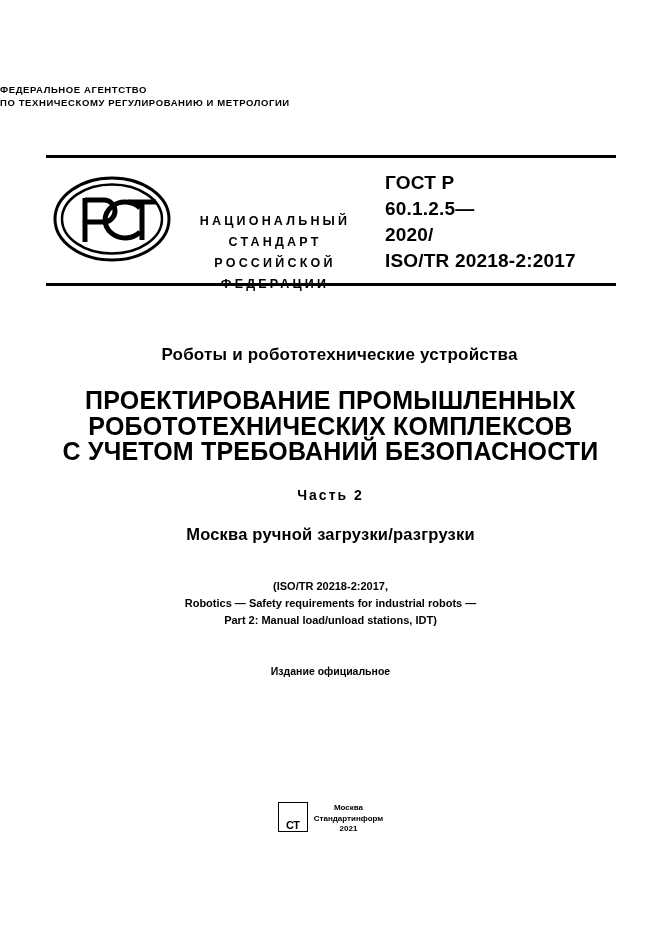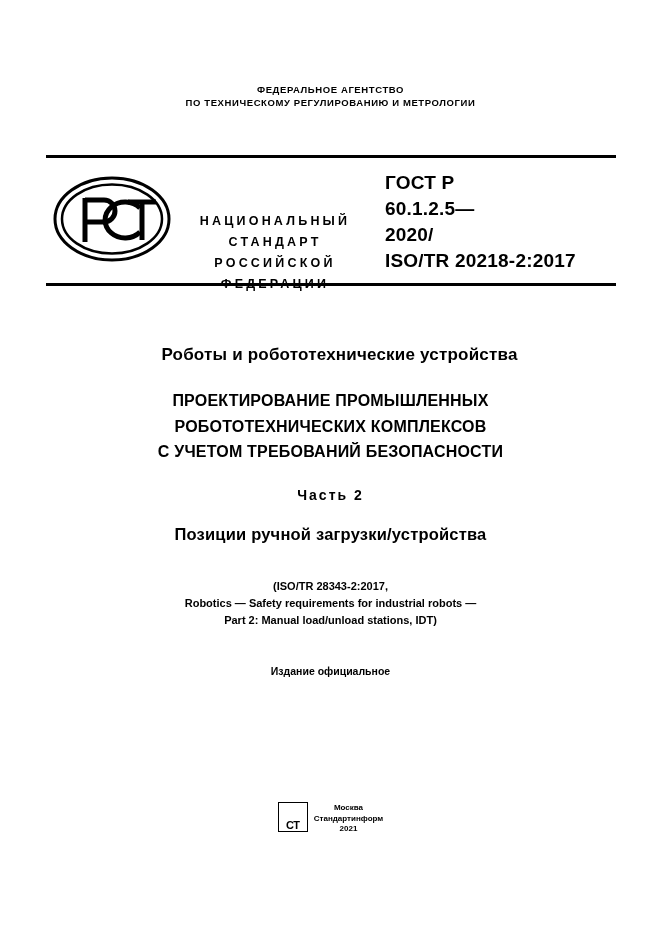--- a/index.html
+++ b/index.html
@@ -21,21 +21,20 @@
     height: 935px;
     background: #ffffff;
   }
 
   
   .agency {
     position: absolute;
     top: 84px;
     left: 0;
     width: 661px;
-    text-align: center;
   }
   .agency .line1 {
     font-size: 9.5px;
     letter-spacing: 0.6px;
     font-weight: 700;
   }
   .agency .line2 {
     font-size: 9.5px;
     letter-spacing: 0.6px;
     font-weight: 700;
@@ -97,21 +96,21 @@
     text-align: center;
   }
   .t-main {
     font-size: 17px;
     font-weight: 700;
     letter-spacing: 0.2px;
     margin-left: 18px;
   }
   .t-caps {
     margin-top: 23px;
-    font-size: 16px;
+    font-size: 25px;
     font-weight: 700;
     line-height: 25.5px;
     letter-spacing: 0.2px;
   }
   .t-part {
     margin-top: 22px;
     font-size: 14px;
     font-weight: 700;
     letter-spacing: 2px;
   }
@@ -221,25 +220,25 @@
   </div>
 
   <div class="title-block">
     <div class="t-main">Роботы и робототехнические устройства</div>
     <div class="t-caps">
       <div>ПРОЕКТИРОВАНИЕ ПРОМЫШЛЕННЫХ</div>
       <div>РОБОТОТЕХНИЧЕСКИХ КОМПЛЕКСОВ</div>
       <div>С УЧЕТОМ ТРЕБОВАНИЙ БЕЗОПАСНОСТИ</div>
     </div>
     <div class="t-part">Часть 2</div>
-    <div class="t-sub">Позиции ручной загрузки/устройства</div>
+    <div class="t-sub">Москва ручной загрузки/разгрузки</div>
   </div>
 
   <div class="iso-ref">
-    <div>(ISO/TR 28343-2:2017,</div>
+    <div>(ISO/TR 20218-2:2017,</div>
     <div>Robotics — Safety requirements for industrial robots —</div>
     <div>Part 2: Manual load/unload stations, IDT)</div>
   </div>
 
   <div class="official">Издание официальное</div>
 
   <div class="publisher">
     <div class="pub-logo">
       <span class="pub-logo-inner">СТ</span>
     </div>

